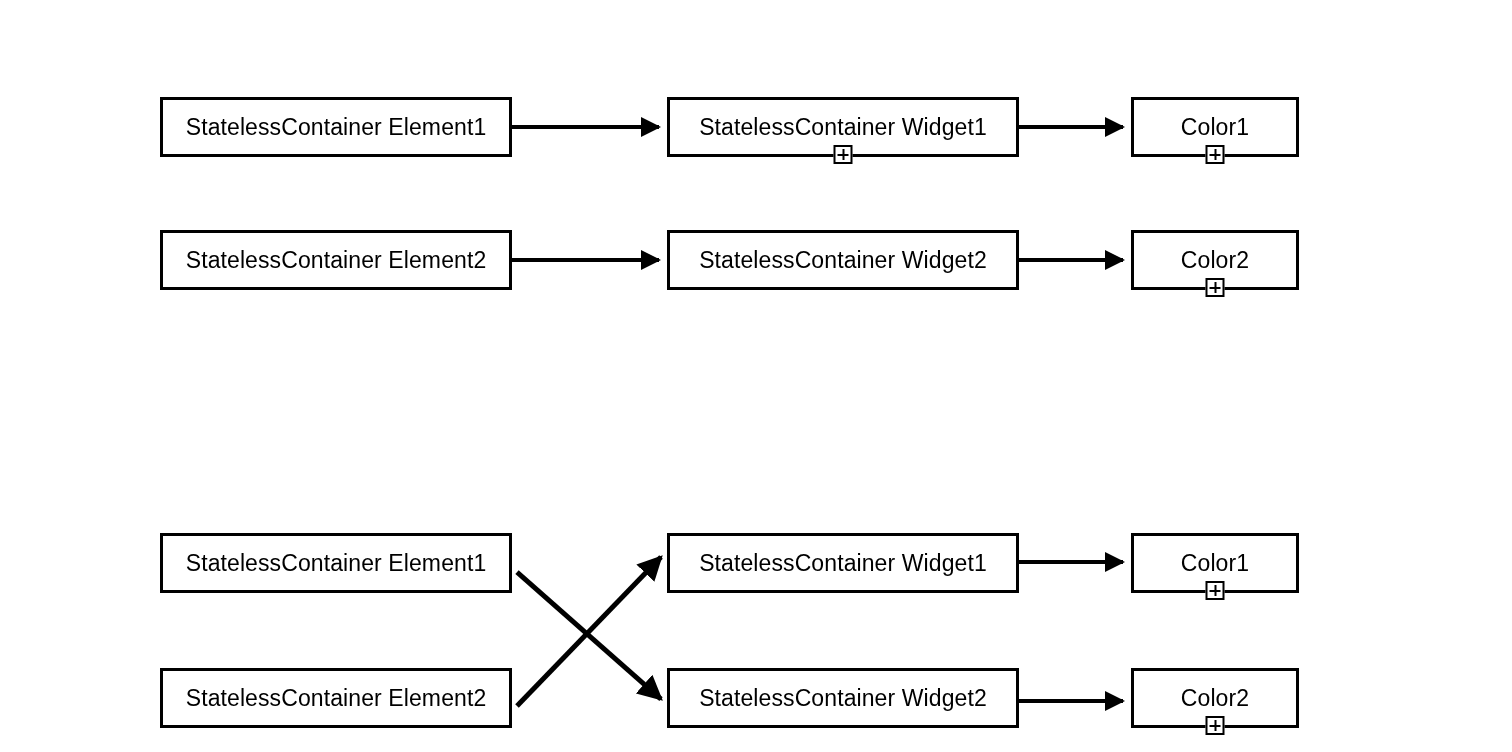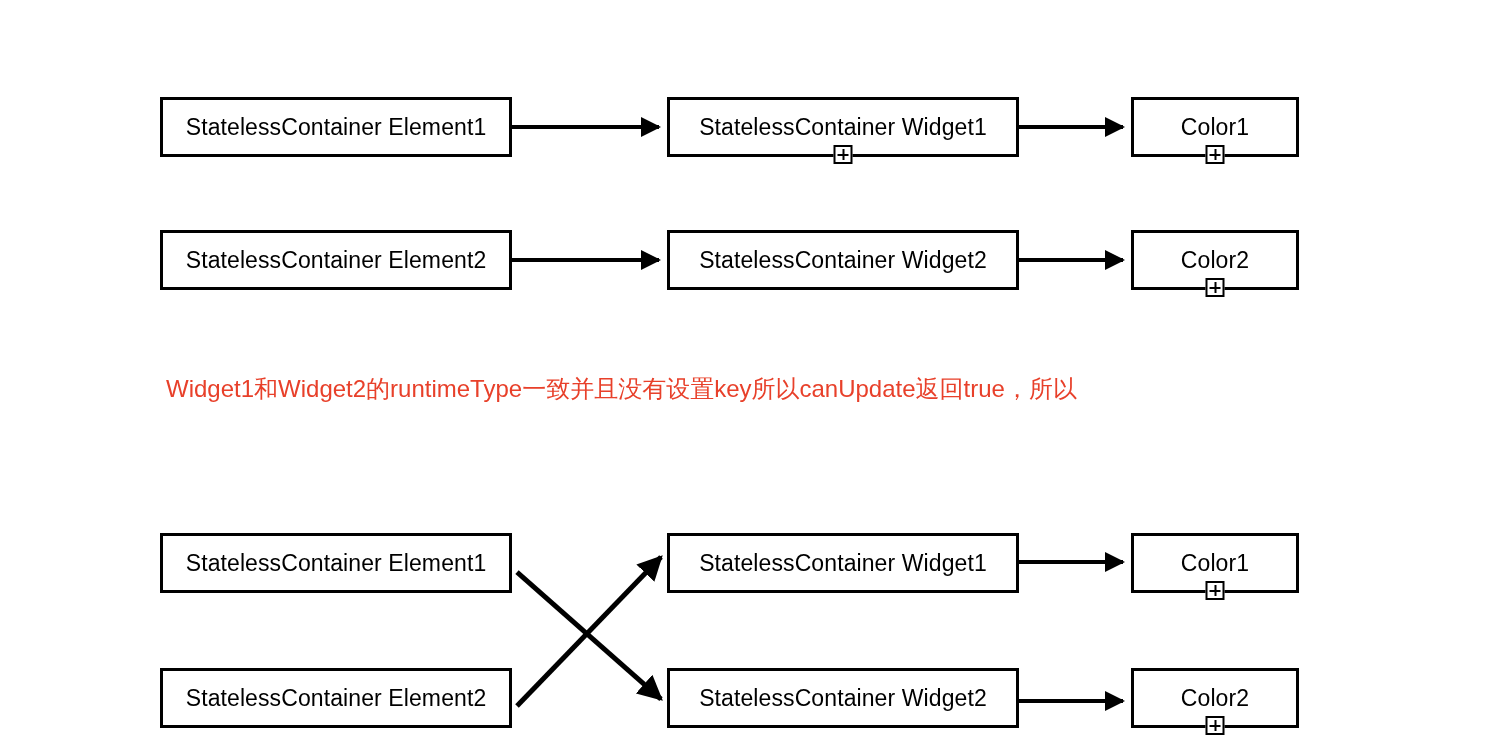--- a/index.html
+++ b/index.html
@@ -149,21 +149,20 @@
   <div class="node" style="left:667px; top:186px; width:352px; height:60px;">
     <span class="label">StatelessContainer Widget2</span>
   </div>
 
   <div class="node" style="left:1131px; top:186px; width:168px; height:60px;">
     <span class="label">Color2</span>
     <span class="plus"></span>
   </div>
 
   <div class="note" style="left:166px; top:328px;">
-    <div>Widget1和Widget2的runtimeType一致并且没有设置key所以canUpdate返回true，所以</div>
   </div>
 
   <div class="node" style="left:160px; top:489px; width:352px; height:60px;">
     <span class="label">StatelessContainer Element1</span>
   </div>
 
   <div class="node" style="left:667px; top:489px; width:352px; height:60px;">
     <span class="label">StatelessContainer Widget1</span>
   </div>
 

